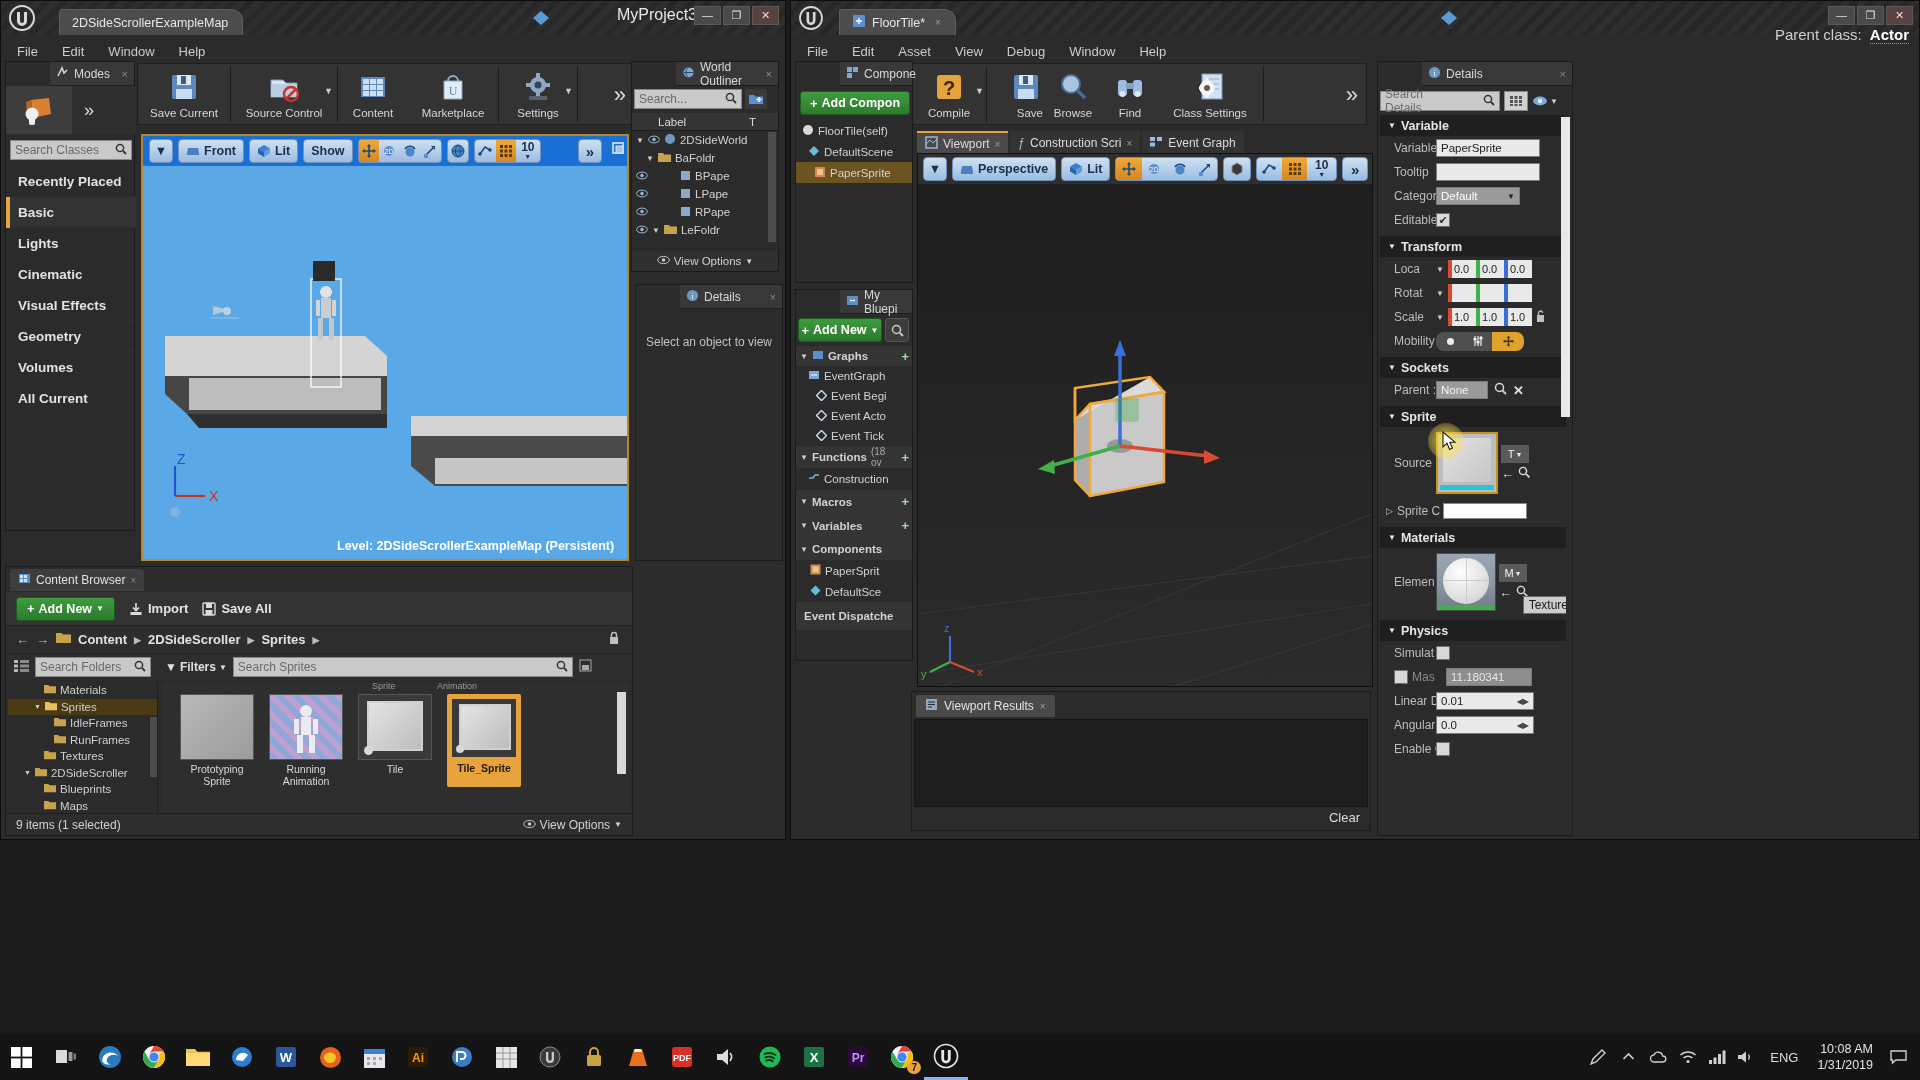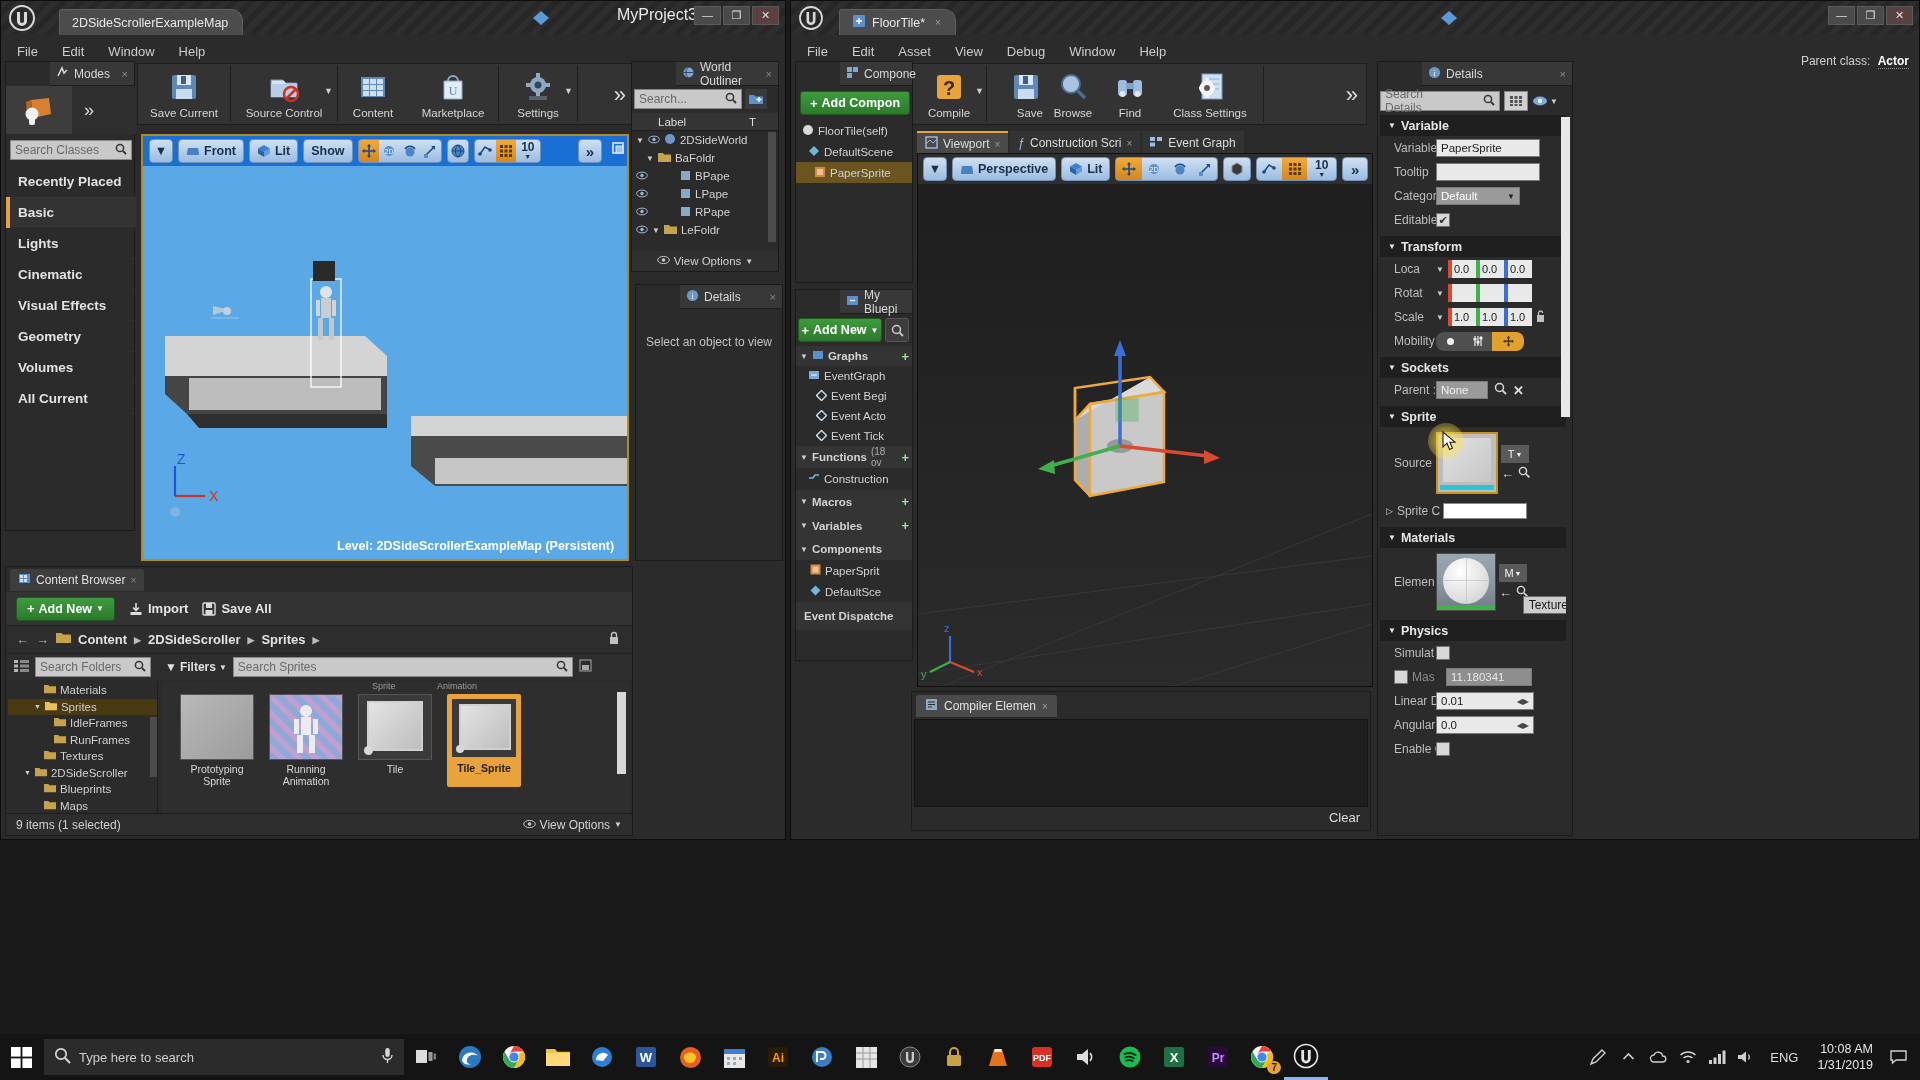--- a/index.html
+++ b/index.html
@@ -807,21 +807,21 @@
 
   <div class="menubar" style="left:4px;top:38px;width:400px;">
     <span>File</span>
     <span>Edit</span>
     <span>Asset</span>
     <span>View</span>
     <span>Debug</span>
     <span>Window</span>
     <span>Help</span>
   </div>
-  <div class="abs" style="right:10px;top:53px;font-size:12px;color:#cfcfcf;">
+  <div class="abs" style="right:10px;top:25px;font-size:15px;color:#cfcfcf;">
     <span>Parent class:</span>
     <span style="color:#ffffff;font-weight:bold;border-bottom:1px dotted #999;margin-left:4px;">Actor</span>
   </div>
 
   <div class="abs" style="left:120px;top:62px;width:456px;height:62px;background:#333;border:1px solid #1e1e1e;display:flex;">
     <div class="toolbtn" style="width:74px;position:relative;">
       <div class="ic">
         <svg width="34" height="34" viewBox="0 0 34 34">
           <rect x="5" y="5" width="24" height="24" rx="3" fill="#e8a33d"></rect>
           <text x="17" y="25" font-size="20" fill="#3d2a08" text-anchor="middle" font-weight="bold">?</text>
@@ -1203,21 +1203,21 @@
   </div>
 
   <div class="panel" style="left:120px;top:690px;width:460px;height:140px;">
     <div class="abs" style="left:4px;top:3px;height:22px;background:#4a4a4a;display:flex;align-items:center;gap:6px;
                 padding:0 9px;font-size:12px;color:#e2e2e2;border-radius:3px 3px 0 0;">
       <span>
         <svg width="13" height="13" viewBox="0 0 13 13">
               <rect x="1" y="1" width="11" height="11" fill="#8fa8c4"></rect>
               <path d="M3 4 h7 M3 6.5 h7 M3 9 h4" stroke="#2b2b2b" stroke-width="1.1"></path>
             </svg></span>
-      <span>Compiler Elemen</span>
+      <span>Viewport Results</span>
       <span style="color:#999;font-size:10px;">×</span>
     </div>
     <div class="abs" style="left:2px;top:27px;width:454px;height:88px;background:#1e1e1e;border:1px solid #141414;"></div>
     <div class="abs" style="right:10px;bottom:5px;font-size:13px;color:#dcdcdc;">Clear</div>
   </div>
 
   <div class="panel" style="left:586px;top:60px;width:196px;height:775px;">
     <div class="panelhdr">
       <span>
         <svg width="13" height="13" viewBox="0 0 13 13">
@@ -1513,34 +1513,20 @@
 <div id="taskbar">
   <div class="tbicon">
     <svg width="24" height="24" viewBox="0 0 24 24">
           <g fill="#ffffff">
       <rect x="1" y="2" width="9.6" height="9.6"></rect>
             <rect x="12.4" y="2" width="9.6" height="9.6"></rect>
       <rect x="1" y="13.4" width="9.6" height="9.6"></rect>
             <rect x="12.4" y="13.4" width="9.6" height="9.6"></rect>
           </g>
         </svg>
-  </div>
-  <div class="tbsearch">
-    <span>
-      <svg width="17" height="17" viewBox="0 0 17 17">
-            <circle cx="7" cy="7" r="5.2" fill="none" stroke="#d8d8d8" stroke-width="1.7"></circle>
-            <line x1="11" y1="11" x2="16" y2="16" stroke="#d8d8d8" stroke-width="1.9"></line>
-          </svg></span>
-    <span>Type here to search</span>
-    <span style="margin-left:auto;">
-      <svg width="13" height="17" viewBox="0 0 13 17">
-            <rect x="4.3" y="1" width="4.4" height="9" rx="2.2" fill="#d8d8d8"></rect>
-            <path d="M2 8 a4.5 4.5 0 0 0 9 0" fill="none" stroke="#d8d8d8" stroke-width="1.4"></path>
-            <line x1="6.5" y1="12.5" x2="6.5" y2="16" stroke="#d8d8d8" stroke-width="1.4"></line>
-          </svg></span>
   </div>
   <div class="tbicon">
     <svg width="22" height="20" viewBox="0 0 22 20">
           <rect x="1" y="3" width="11" height="13" fill="#dcdcdc"></rect>
           <rect x="13.5" y="5" width="4" height="9" fill="#9a9a9a"></rect>
           <rect x="18.5" y="6.5" width="2.5" height="6" fill="#7a7a7a"></rect>
         </svg>
   </div>
 
   <div class="tbicon">

